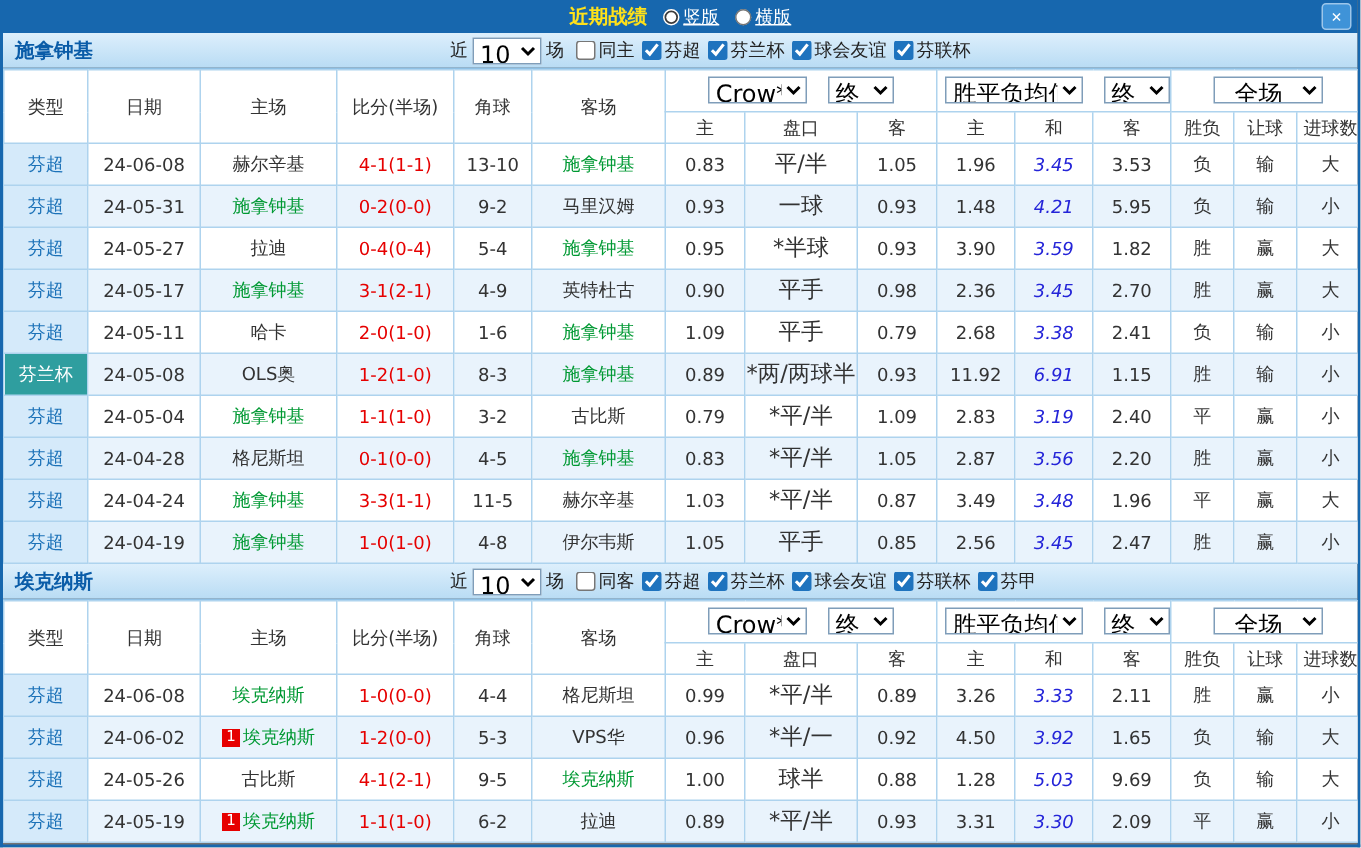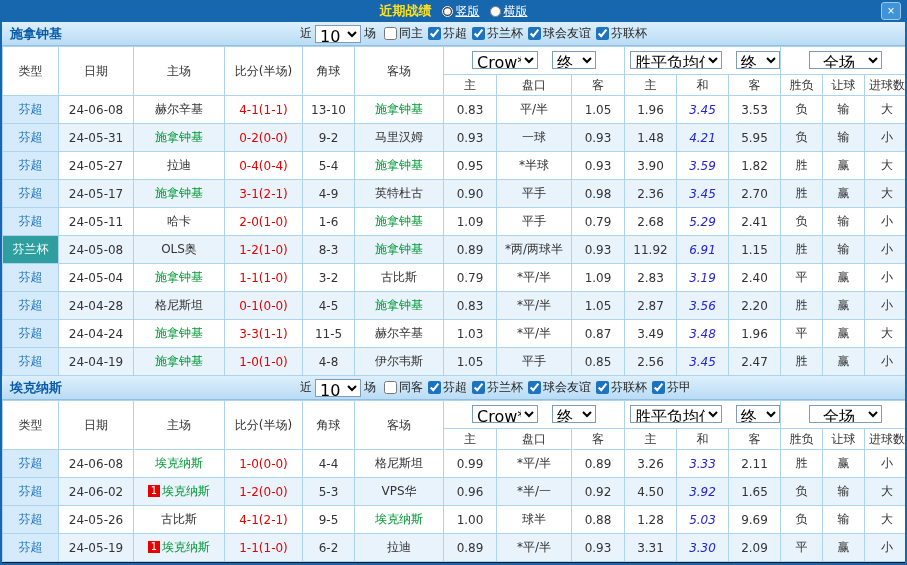--- a/index.html
+++ b/index.html
@@ -1,21 +1,21 @@
 <!DOCTYPE html>
 <html><head>
 <meta charset="utf-8">
 <style>
   * { box-sizing: border-box; }
   html,body { margin:0; padding:0; }
   body {
     width:907px; height:565px; overflow:hidden; background:#fff;
     font-family:"DejaVu Sans","Liberation Sans",sans-serif; font-size:12px; color:#333;
   }
-  .window { width:907px; height:565px; border:2px solid #1767ae; border-top:0; overflow:hidden; background:#0f172a; }
+  .window { width:907px; height:565px; border:2px solid #1767ae; border-top:0; overflow:hidden; background:#737373; }
 
   
   .topbar { height:22px; background:#1767ae; position:relative; display:flex; align-items:center; justify-content:center; color:#fff; }
   .topbar-center { display:flex; align-items:center; gap:10px; }
   .title { color:#ffe11a; font-weight:bold; font-size:13px; }
   .radio-group { display:flex; align-items:center; gap:10px; }
   .radio-group label { display:inline-flex; align-items:center; gap:3px; cursor:pointer; font-size:12px;text-decoration:underline; }
   .radio-group input[type=radio] { width:11px; height:11px; margin:0; accent-color:#ffffff; }
   .close-btn { position:absolute; right:4px; top:2px; width:20px; height:18px; padding:0;
     background:#3f93d8; color:#fff; border:1px solid #9cc6ea; border-radius:3px;
@@ -38,21 +38,21 @@
     white-space:nowrap; font-weight:normal; color:#333; }
   thead tr.hrow1 th { height:28px; }
   thead tr.hrow2 th { height:21px; }
   .selcell select { margin:0 5px; }
   tbody td { height:28px; }
   tbody tr.alt { background:#e9f3fc; }
   td.type { background:#d5eafa; color:#1c72b8; }
   td.type.teal { background:#2f9e9f; color:#fff; }
   td.team.focus { color:#009933; }
   td.score { color:#e60000; }
-  td.line { font-size:12px; }
+  td.line { font-size:15px; }
   td.draw { color:#2424d8;font-style:italic; }
   .c-win { color:#e60000; }
   .c-draw { color:#2424d8; }
   .c-loss { color:#009933; }
   .card { display:inline-block; width:12px; height:12px; background:#e60000; color:#fff;
     font-size:10px; line-height:12px; text-align:center; margin-right:2px; vertical-align:1px; }
   .summary { height:23px; line-height:23px; text-align:center; color:#333366;
     border-bottom:1px solid #aed3ee; background:#fff; }
 </style>
 </head>
@@ -203,21 +203,21 @@
               <td class="type">芬超</td>
               <td class="date">24-05-11</td>
               <td class="team">哈卡</td>
               <td class="score">2-0(1-0)</td>
               <td class="corner">1-6</td>
               <td class="team focus">施拿钟基</td>
               <td class="odds">1.09</td>
               <td class="line">平手</td>
               <td class="odds">0.79</td>
               <td class="odds">2.68</td>
-              <td class="odds draw">5.29</td>
+              <td class="odds draw">3.38</td>
               <td class="odds">2.41</td>
               <td class="res c-loss">负</td>
               <td class="res c-loss">输</td>
               <td class="res c-loss">小</td>
             </tr>
             <tr class="alt">
               <td class="type teal">芬兰杯</td>
               <td class="date">24-05-08</td>
               <td class="team">OLS奥</td>
               <td class="score">1-2(1-0)</td>

